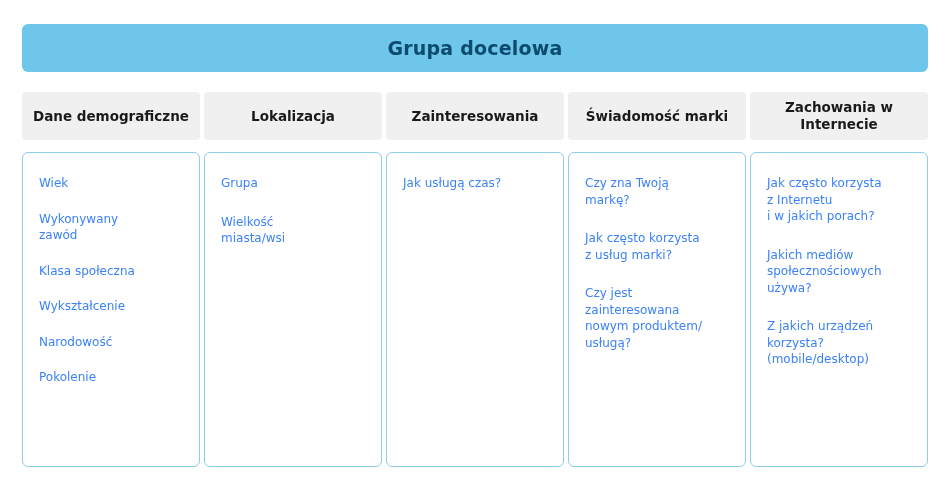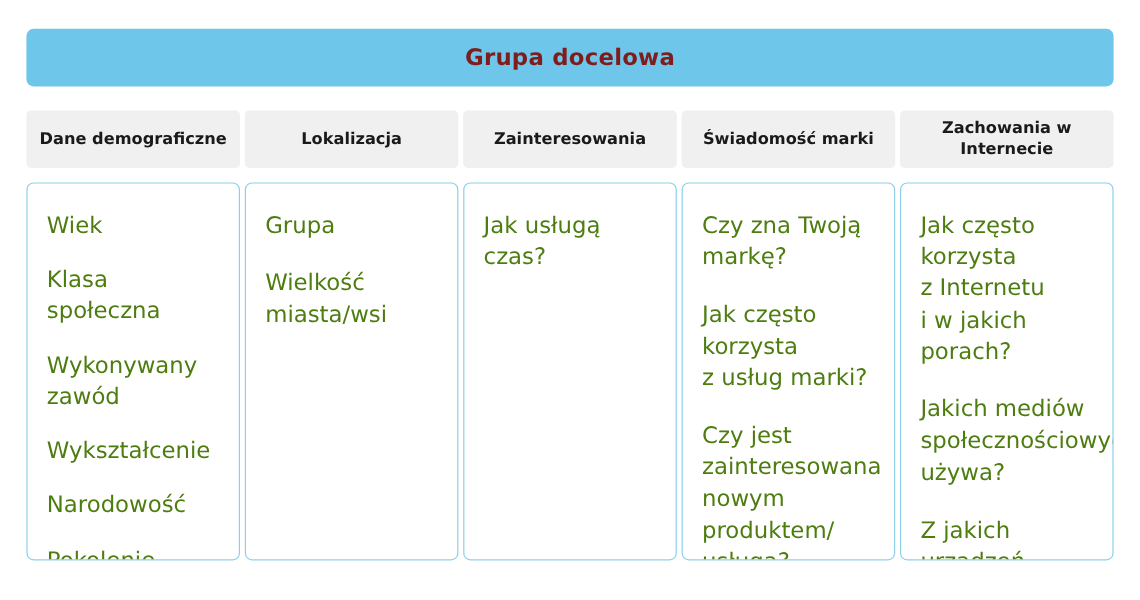--- a/index.html
+++ b/index.html
@@ -22,21 +22,21 @@
   }
   .title-bar {
     height: 48px;
     background: #6ec6ea;
     border-radius: 6px;
     display: flex;
     align-items: center;
     justify-content: center;
   }
   .title-bar .title-text {
-    color: #7f1d1d;
+    color: #0c4a6e;
     font-size: 19px;
     font-weight: bold;
     letter-spacing: 0.2px;
   }
   .columns {
     display: flex;
     gap: 4px;
     margin-top: 20px;
   }
   .column {
@@ -66,22 +66,22 @@
     margin-top: 12px;
     border: 1px solid #8ecfe9;
     border-radius: 6px;
     background: #ffffff;
     height: 315px;
     box-sizing: border-box;
     padding: 22px 14px 14px 16px;
     overflow: hidden;
   }
   .item {
-    font-size: 19px;
-    color: #4d7c0f;
+    font-size: 12px;
+    color: #3b82f6;
     line-height: 1.38;
     margin-bottom: 19px;
     white-space: pre-line;
   }
   .item:last-child {
     margin-bottom: 8px;
   }
   .col-body.tight .item {
     margin-bottom: 22px;
   }
@@ -96,23 +96,23 @@
   </div>
 
   <div class="columns">
 
     <div class="column">
       <div class="col-header">
         <span class="hdr-text">Dane demograficzne</span>
       </div>
       <div class="col-body">
         <div class="item">Wiek</div>
-        <div class="item">Klasa społeczna</div>
         <div class="item">Wykonywany
 zawód</div>
+        <div class="item">Klasa społeczna</div>
         <div class="item">Wykształcenie</div>
         <div class="item">Narodowość</div>
         <div class="item">Pokolenie</div>
       </div>
     </div>
 
     <div class="column">
       <div class="col-header">
         <span class="hdr-text">Lokalizacja</span>
       </div>

